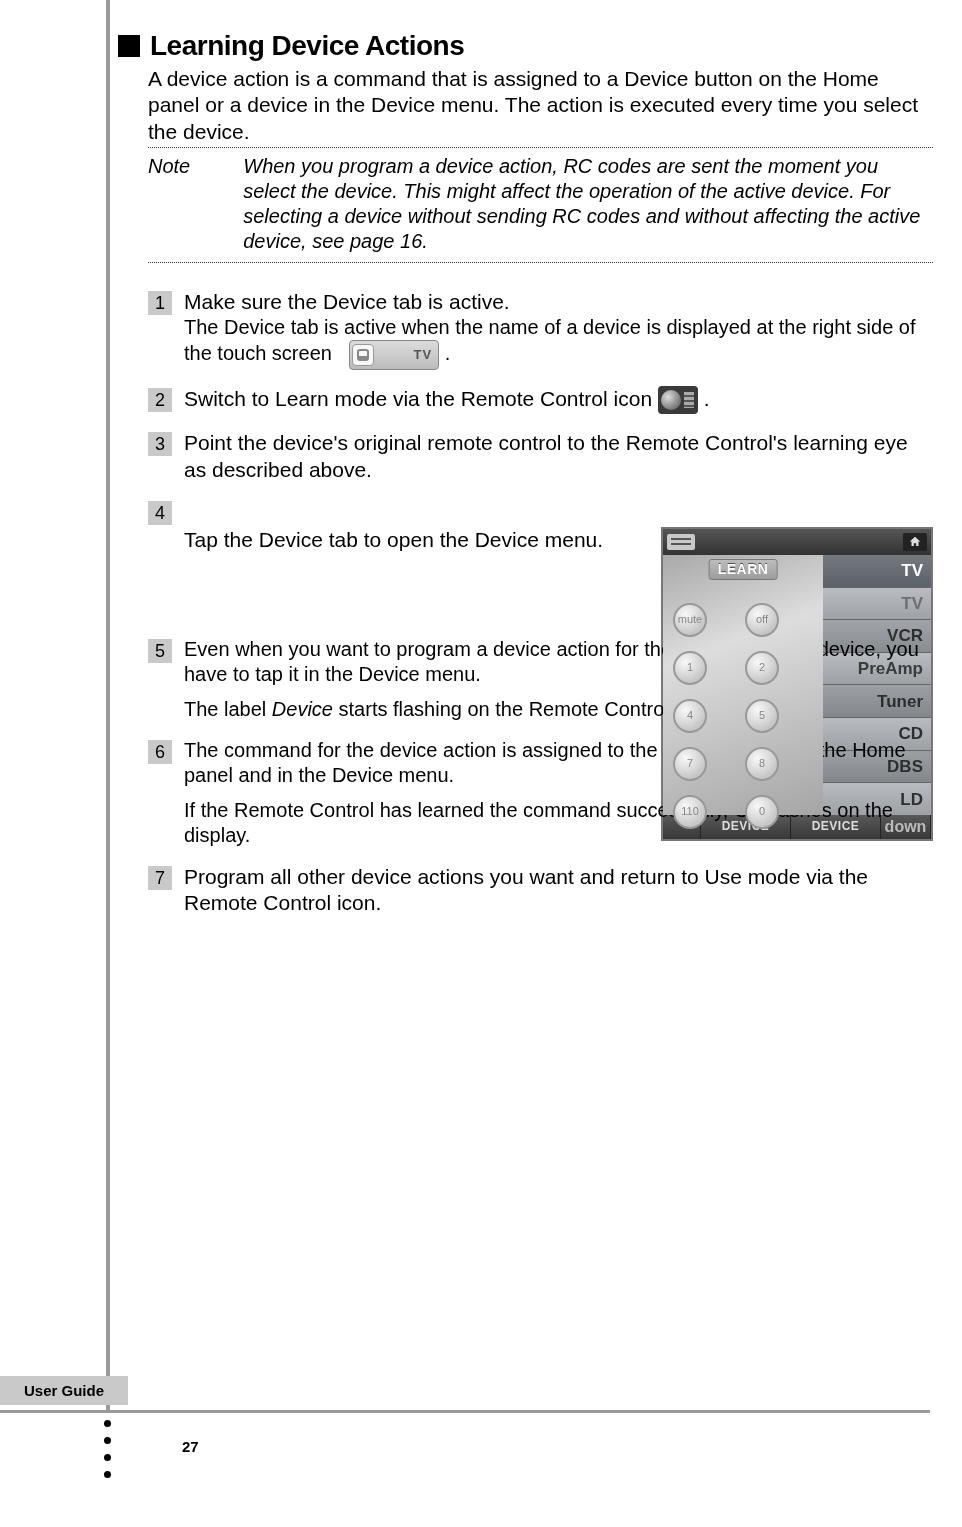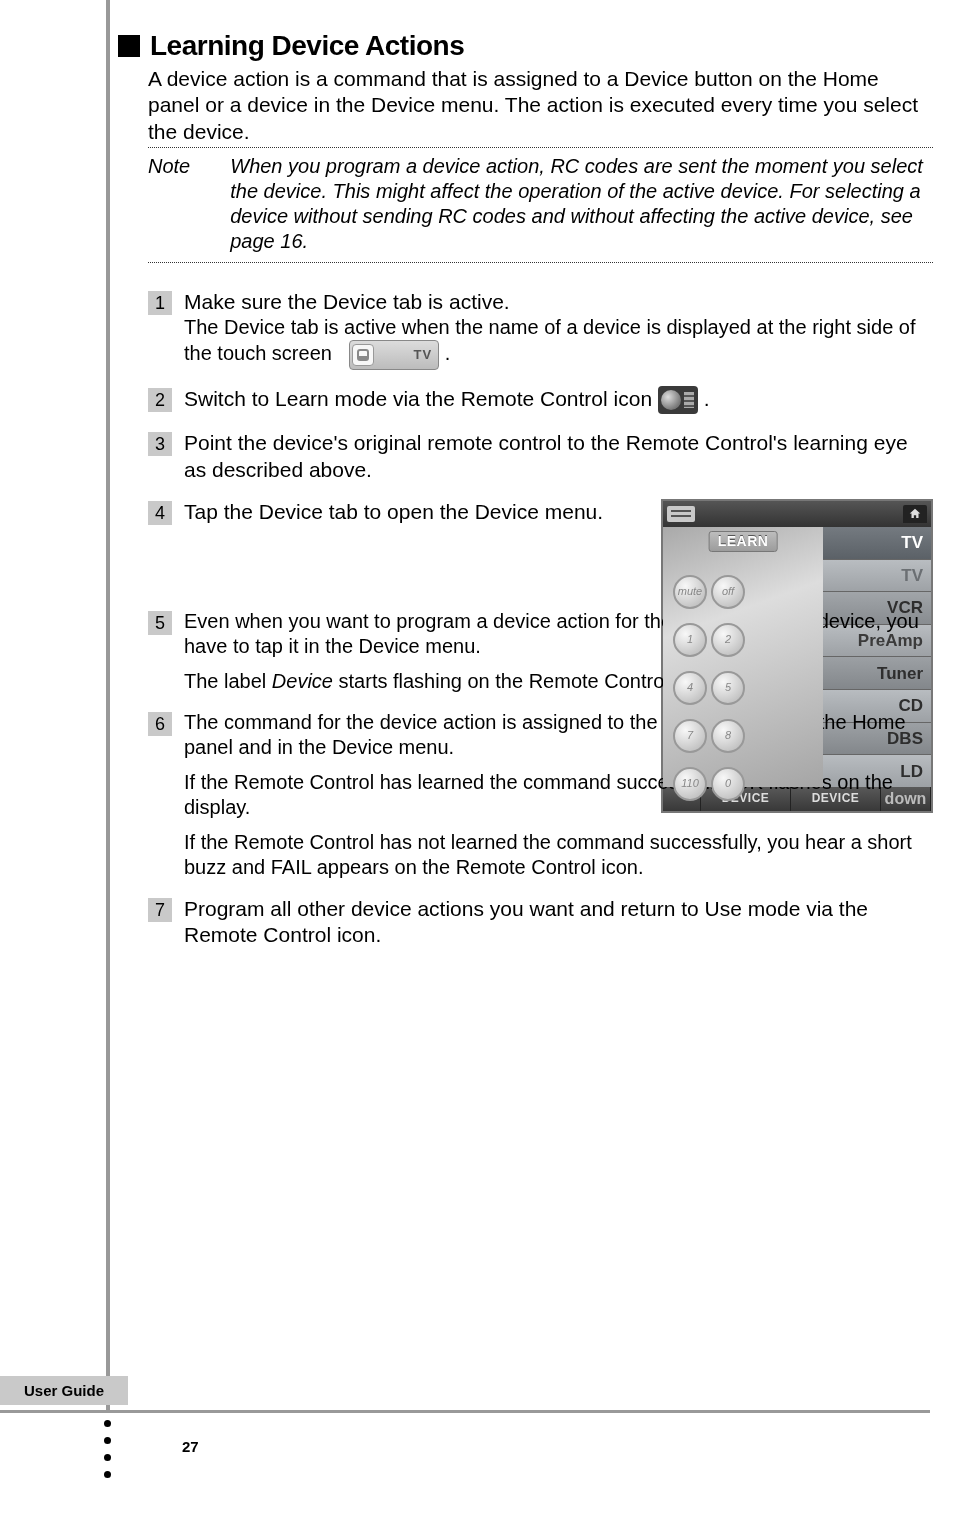--- a/index.html
+++ b/index.html
@@ -49,21 +49,21 @@
     font-size: 21px;
     line-height: 1.25;
     margin-bottom: 2px;
   }
   .note-block {
     border-top: 1px dotted #333;
     border-bottom: 1px dotted #333;
     padding: 6px 0 8px 0;
     margin-bottom: 26px;
     display: flex;
-    gap: 40px;
+    gap: 53px;
     font-style: italic;
     font-size: 20px;
     line-height: 1.25;
   }
   .note-label { font-style: italic; flex: 0 0 auto; }
   .steps { display: flex; flex-direction: column; gap: 16px; }
   .step { display: flex; gap: 12px; align-items: flex-start; }
   .num {
     background: #c9c9c9;
     width: 24px;
@@ -126,21 +126,21 @@
     border-radius:50%;
     background: radial-gradient(circle at 35% 35%, #ddd, #777 70%);
   }
   .rc-icon::after {
     content:"";
     position:absolute;
     right:4px; top:6px;
     width:10px; height:16px;
     background: repeating-linear-gradient(#aaa 0 3px, #555 3px 5px);
   }
-  .step4-row { display:flex; gap:14px; align-items:flex-start; }
+  .step4-row { display:flex; gap:14px; align-items:flex-start;margin-top:28px; }
   .step4-text { flex:1; }
   .device-screenshot {
     width: 272px;
     flex: 0 0 272px;
     border: 2px solid #777;
     background: #fff;
     font-family: Arial, sans-serif;
   }
   .ds-top {
     height: 26px;
@@ -190,22 +190,21 @@
     text-shadow: 0 -1px 0 #555;
     letter-spacing: 0.5px;
   }
   .keypad {
     position:absolute;
     top: 48px;
     left: 10px;
     display: grid;
     grid-template-columns: 36px 36px;
     grid-auto-rows: 36px;
-    gap: 12px 2px;
-    font-style: italic;
+    gap: 12px 36px;
   }
   .kbtn {
     width: 34px; height: 34px;
     border-radius: 50%;
     background: radial-gradient(circle at 35% 30%, #f8f8f8, #c4c4c4 75%);
     border: 2px solid #999;
     font-size: 11px;
     color: #888;
     display:flex; align-items:center; justify-content:center;
   }
@@ -404,21 +403,20 @@
           <span>The label </span><em class="ital">Device</em><span> starts flashing on the Remote Control icon.</span>
         </div>
       </div>
     </div>
 
     <div class="step">
       <div class="num">6</div>
       <div class="step-body">
         <div class="step-sub">The command for the device action is assigned to the Device button on the Home panel and in the Device menu.</div>
         <div class="step-sub">If the Remote Control has learned the command successfully, OK flashes on the display.</div>
-        <div class="step-sub">If the Remote Control has not learned the command successfully, you hear a short buzz and FAIL appears on the Remote Control icon.</div>
       </div>
     </div>
 
     <div class="step">
       <div class="num">7</div>
       <div class="step-body">
         <div class="step-title">Program all other device actions you want and return to Use mode via the Remote Control icon.</div>
       </div>
     </div>
 

